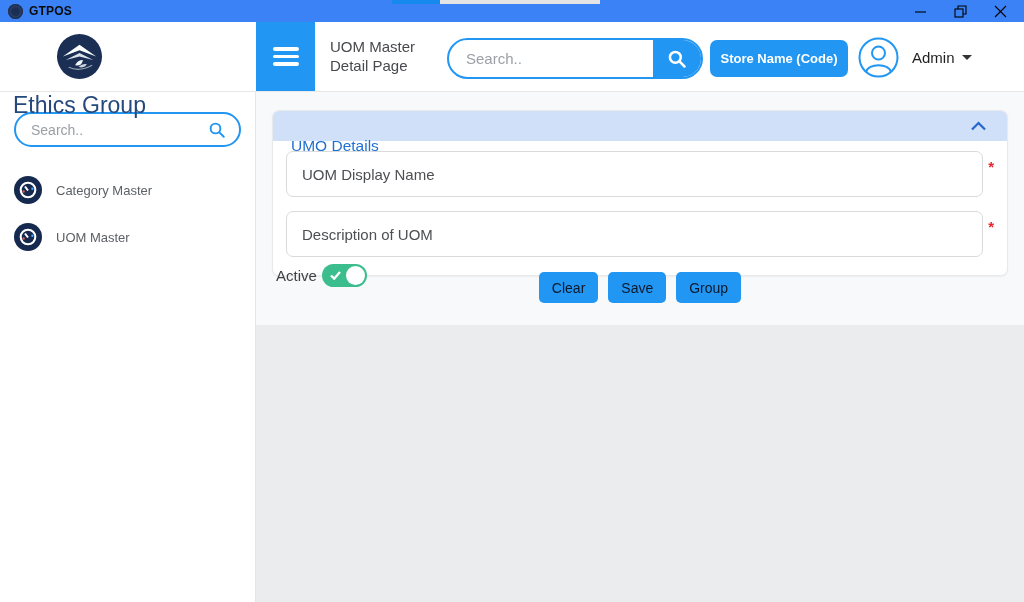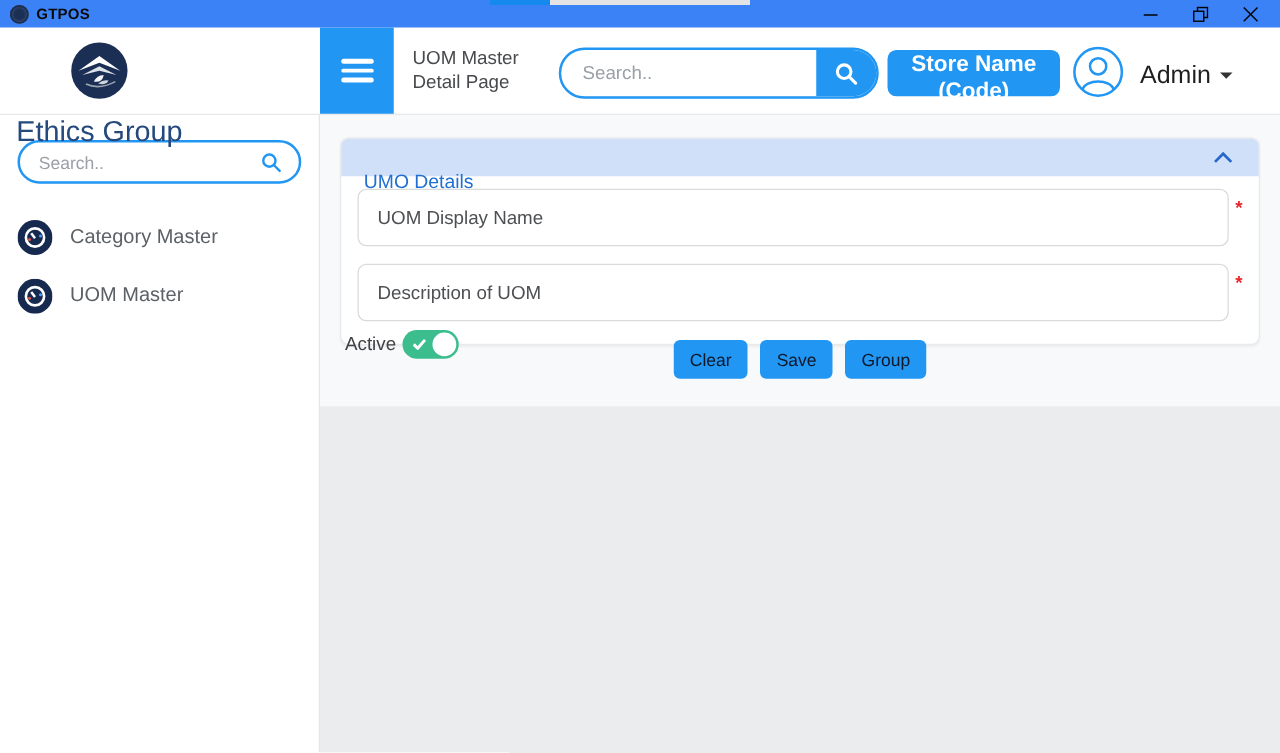--- a/index.html
+++ b/index.html
@@ -41,44 +41,44 @@
     border:2px solid #2196f3; border-radius:21px; background:#fff; display:flex;
     overflow:hidden; }
   .header-search input { flex:1; min-width:0; border:none; outline:none;
     padding:0 8px 0 17px; font-size:15px; color:#333; background:transparent;
     font-family:inherit; }
   .header-search input::placeholder { color:#9aa0a6; }
   .hs-btn { width:48px; background:#2196f3; border:none; display:flex;
     align-items:center; justify-content:center; cursor:pointer; }
   .store-btn { position:absolute; left:710px; top:18px; width:138px; height:37px;
     background:#2196f3; color:#fff; border:none; border-radius:7px;
-    font-size:18px; font-weight:700; cursor:pointer; font-family:inherit; }
+    font-size:13px; font-weight:700; cursor:pointer; font-family:inherit; }
   .avatar-btn { position:absolute; left:858px; top:15px; width:41px; height:41px;
     background:transparent; border:none; padding:0; cursor:pointer; }
   .admin { position:absolute; left:906px; top:26px; display:flex; align-items:center;
-    gap:7px; font-size:20px; color:#1f1f1f; cursor:pointer; background:none; border:none;
+    gap:7px; font-size:15px; color:#1f1f1f; cursor:pointer; background:none; border:none;
     font-family:inherit; }
   .caret-down { width:0; height:0; border-left:5px solid transparent;
     border-right:5px solid transparent; border-top:5px solid #333; }
 
   
   .sidebar { position:absolute; left:0; top:92px; width:256px; height:510px;
     background:#fff; border-right:1px solid #e5e6e8; }
   .side-search { position:absolute; left:14px; top:20px; width:227px; height:35px;
     border:2px solid #2196f3; border-radius:18px; background:#fff;
     display:flex; align-items:center; }
   .side-search input { flex:1; min-width:0; border:none; outline:none;
     padding:0 6px 0 15px; font-size:14px; color:#333; background:transparent;
     font-family:inherit; }
   .side-search input::placeholder { color:#9aa0a6; }
   .ss-icon { padding-right:13px; display:flex; align-items:center; }
   .menu { position:absolute; top:84px; left:0; right:0; }
   .menu-item { display:flex; align-items:center; gap:14px; padding-left:14px;
     height:28px; margin-bottom:19px; cursor:pointer; }
-  .menu-label { font-size:16px; color:#5c6166; }
+  .menu-label { font-size:13px; color:#5c6166; }
 
   
   .main { position:absolute; left:256px; top:92px; width:768px; height:510px;
     background:#f8f9fa; }
   .main-lower { position:absolute; left:0; top:233px; width:768px; height:277px;
     background:#ebeced; }
   .panel { position:absolute; left:16px; top:18px; width:736px; background:#fff;
     border:1px solid #e8e9eb; border-radius:7px;
     box-shadow:0 1px 2px rgba(0,0,0,0.05); }
   .panel-header { height:30px; background:#cfe0f8; border-radius:6px 6px 0 0;

